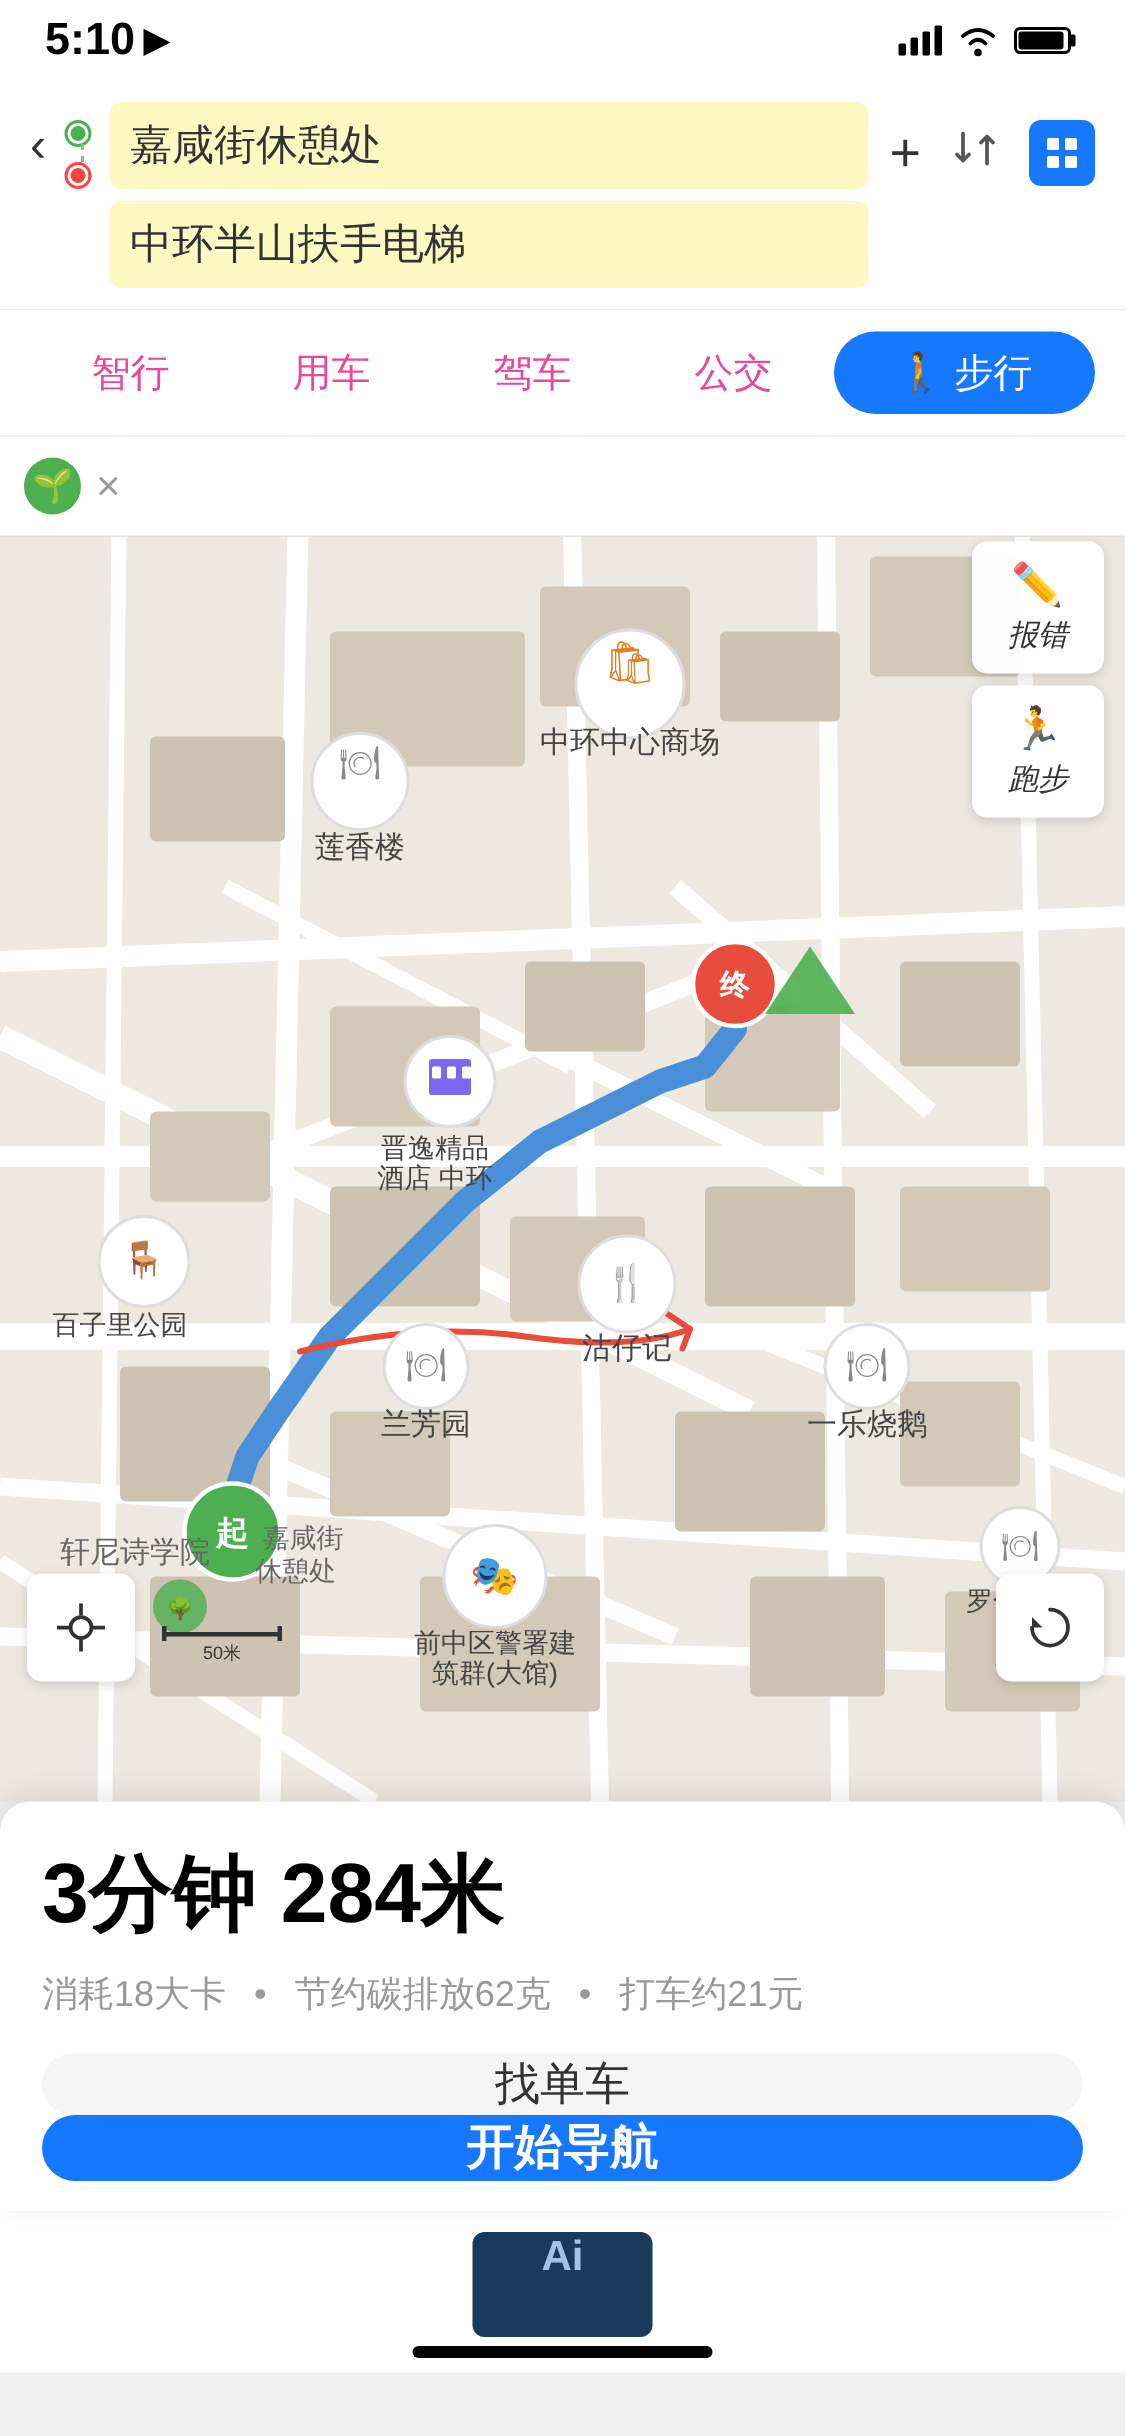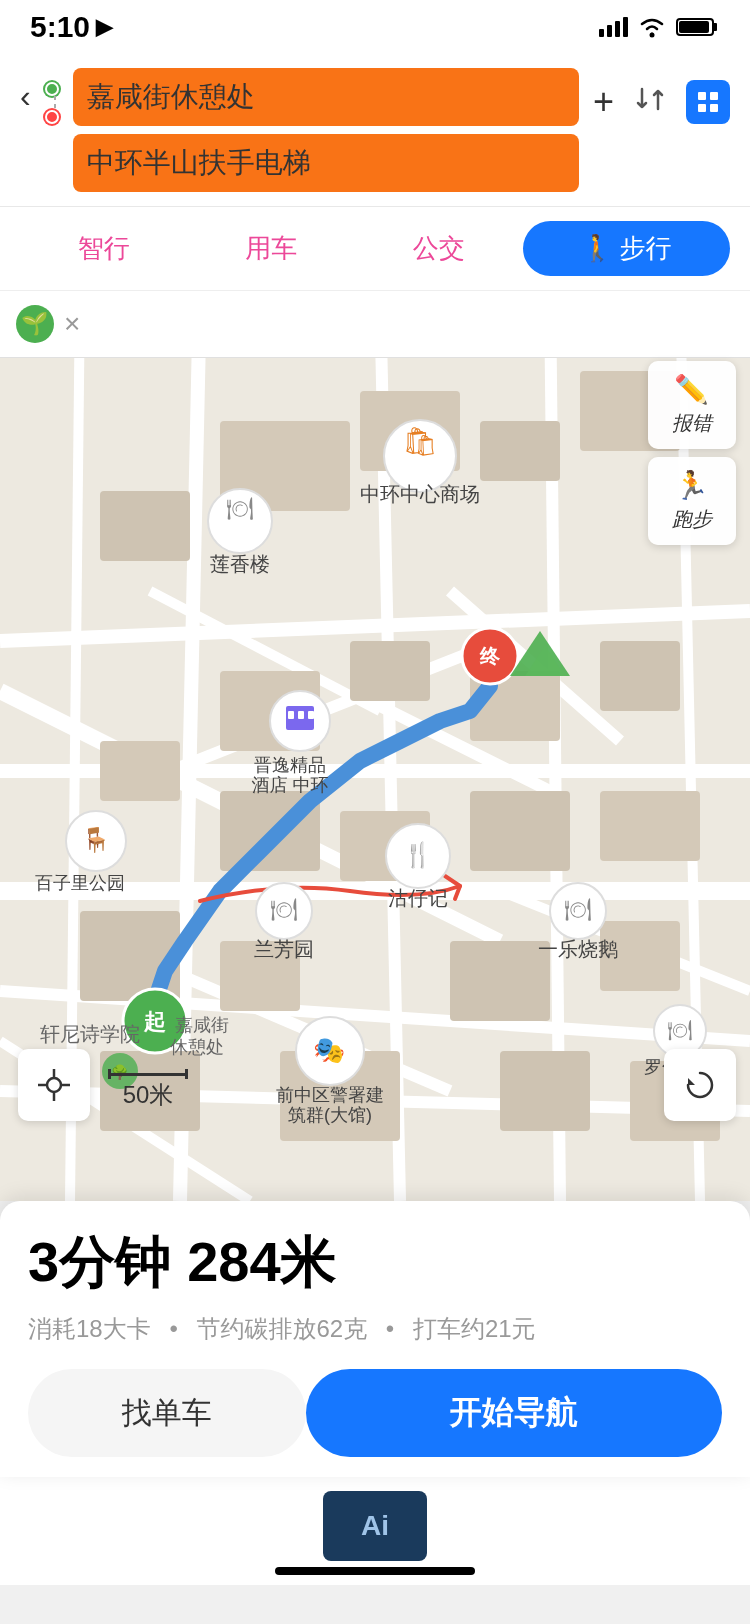--- a/index.html
+++ b/index.html
@@ -55,21 +55,21 @@
     .route-inputs {
       flex: 1;
       display: flex;
       flex-direction: column;
       gap: 8px;
     }
     .route-input-row {
       display: flex;
       align-items: center;
       gap: 10px;
-      background: #f97316;
+      background: #fef9c3;
       border-radius: 8px;
       padding: 10px 14px;
     }
     .dot-green { width: 14px; height: 14px; border-radius: 50%; background: #4CAF50; border: 2px solid #fff; box-shadow: 0 0 0 2px #4CAF50; flex-shrink: 0; }
     .dot-red { width: 14px; height: 14px; border-radius: 50%; background: #ff4444; border: 2px solid #fff; box-shadow: 0 0 0 2px #ff4444; flex-shrink: 0; }
     .dashed-line {
       width: 2px;
       height: 14px;
       background: repeating-linear-gradient(to bottom, #aaa 0px, #aaa 4px, transparent 4px, transparent 8px);
       margin-left: 6px;
@@ -252,21 +252,21 @@
       content: '';
       position: absolute;
       width: 3px;
       height: 10px;
       background: #333;
       top: -4px;
     }
     .scale-line::before { left: 0; }
     .scale-line::after { right: 0; }
     .scale-label {
-      font-size: 24px;
+      font-size: 12px;
       color: #333;
       text-align: center;
       margin-top: 3px;
     }
 
     
     .map-svg {
       position: absolute;
       inset: 0;
       width: 100%;
@@ -298,20 +298,21 @@
       color: #000;
     }
     .route-details {
       font-size: 24px;
       color: #999;
       margin-bottom: 24px;
     }
     .route-details span { margin-right: 12px; }
     .bottom-actions {
       display: flex;
+      flex-direction: column;
     }
     .btn-secondary {
       flex: 1;
       height: 88px;
       background: #f5f5f5;
       border: none;
       border-radius: 44px;
       font-size: 30px;
       color: #333;
       cursor: pointer;
@@ -332,27 +333,26 @@
     
     .bottom-safe {
       background: #fff;
       padding: 14px 0 10px;
       display: flex;
       flex-direction: column;
       align-items: center;
       gap: 6px;
     }
     .bottom-thumbnail {
-      width: 104px;
+      width: 120px;
       height: 70px;
       background: #1a3a5c;
       border-radius: 8px;
       overflow: hidden;
       display: flex;
-      align-items: center;
       justify-content: center;
     }
     .home-indicator {
       width: 200px;
       height: 8px;
       background: #000;
       border-radius: 4px;
     }
   </style>
 </head>
@@ -419,20 +419,21 @@
         <rect x="4" y="16" width="8" height="8" rx="1"></rect>
         <rect x="16" y="16" width="8" height="8" rx="1"></rect>
       </svg>
     </div>
   </div>
 </div>
 
 <div class="transport-tabs">
   <div class="transport-tab">智行</div>
   <div class="transport-tab">用车</div>
+  <div class="transport-tab">驾车</div>
   <div class="transport-tab">公交</div>
   <div class="transport-tab active">
     <span>🚶</span>
     <span>步行</span>
   </div>
 </div>
 
 <div class="map-container">
 
   <svg class="map-svg" viewBox="0 0 750 910" xmlns="http://www.w3.org/2000/svg">

